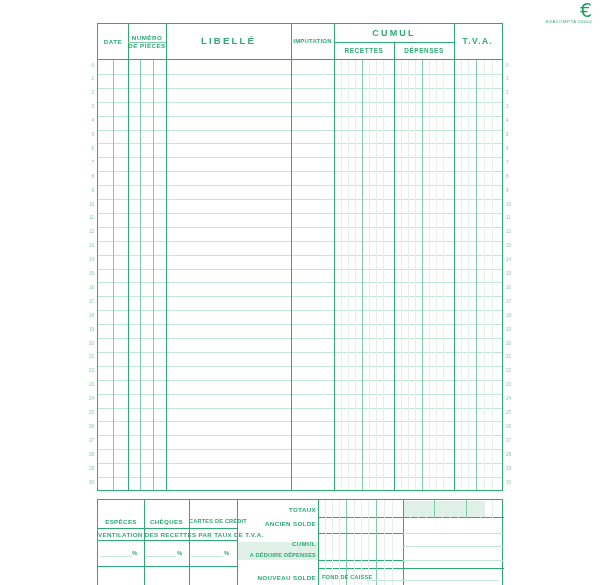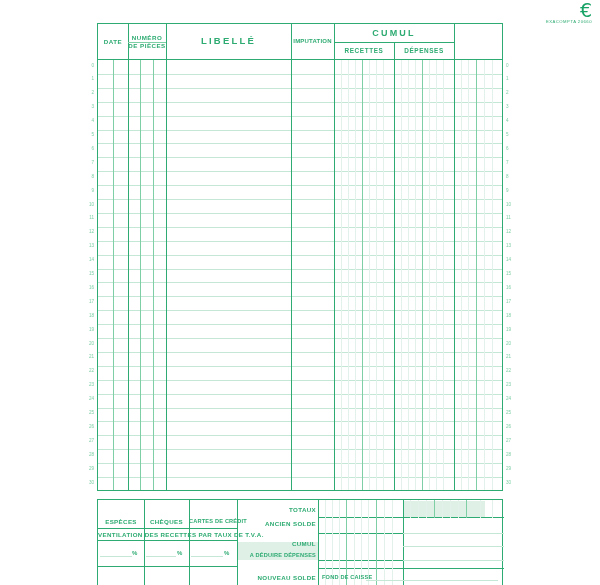--- a/index.html
+++ b/index.html
@@ -243,20 +243,23 @@
       <div class="hcell h-caisse" style="left:236px; width:120px; height:18px;">
         <span class="lbl">CUMUL</span>
       </div>
       <div class="hcell h-sub" style="left:236px; top:18px; width:60px; height:18px;">
         <span class="lbl">RECETTES</span>
       </div>
       <div class="hcell h-sub" style="left:296px; top:18px; width:60px; height:18px;">
         <span class="lbl">DÉPENSES</span>
       </div>
 
+      <div class="hcell h-tva" style="left:356px; width:48px;">
+        <span class="lbl">T.V.A.</span>
+      </div>
 
       <div class="vdiv" style="left:30px;  height:36px;"></div>
       <div class="vdiv" style="left:68px;  height:36px;"></div>
       <div class="vdiv" style="left:193px; height:36px;"></div>
       <div class="vdiv" style="left:236px; height:36px;"></div>
       <div class="vdiv" style="left:296px; top:18px; height:18px;"></div>
       <div class="vdiv" style="left:356px; height:36px;"></div>
 
       <div class="hdiv" style="left:236px; width:120px; top:18px;"></div>
 

